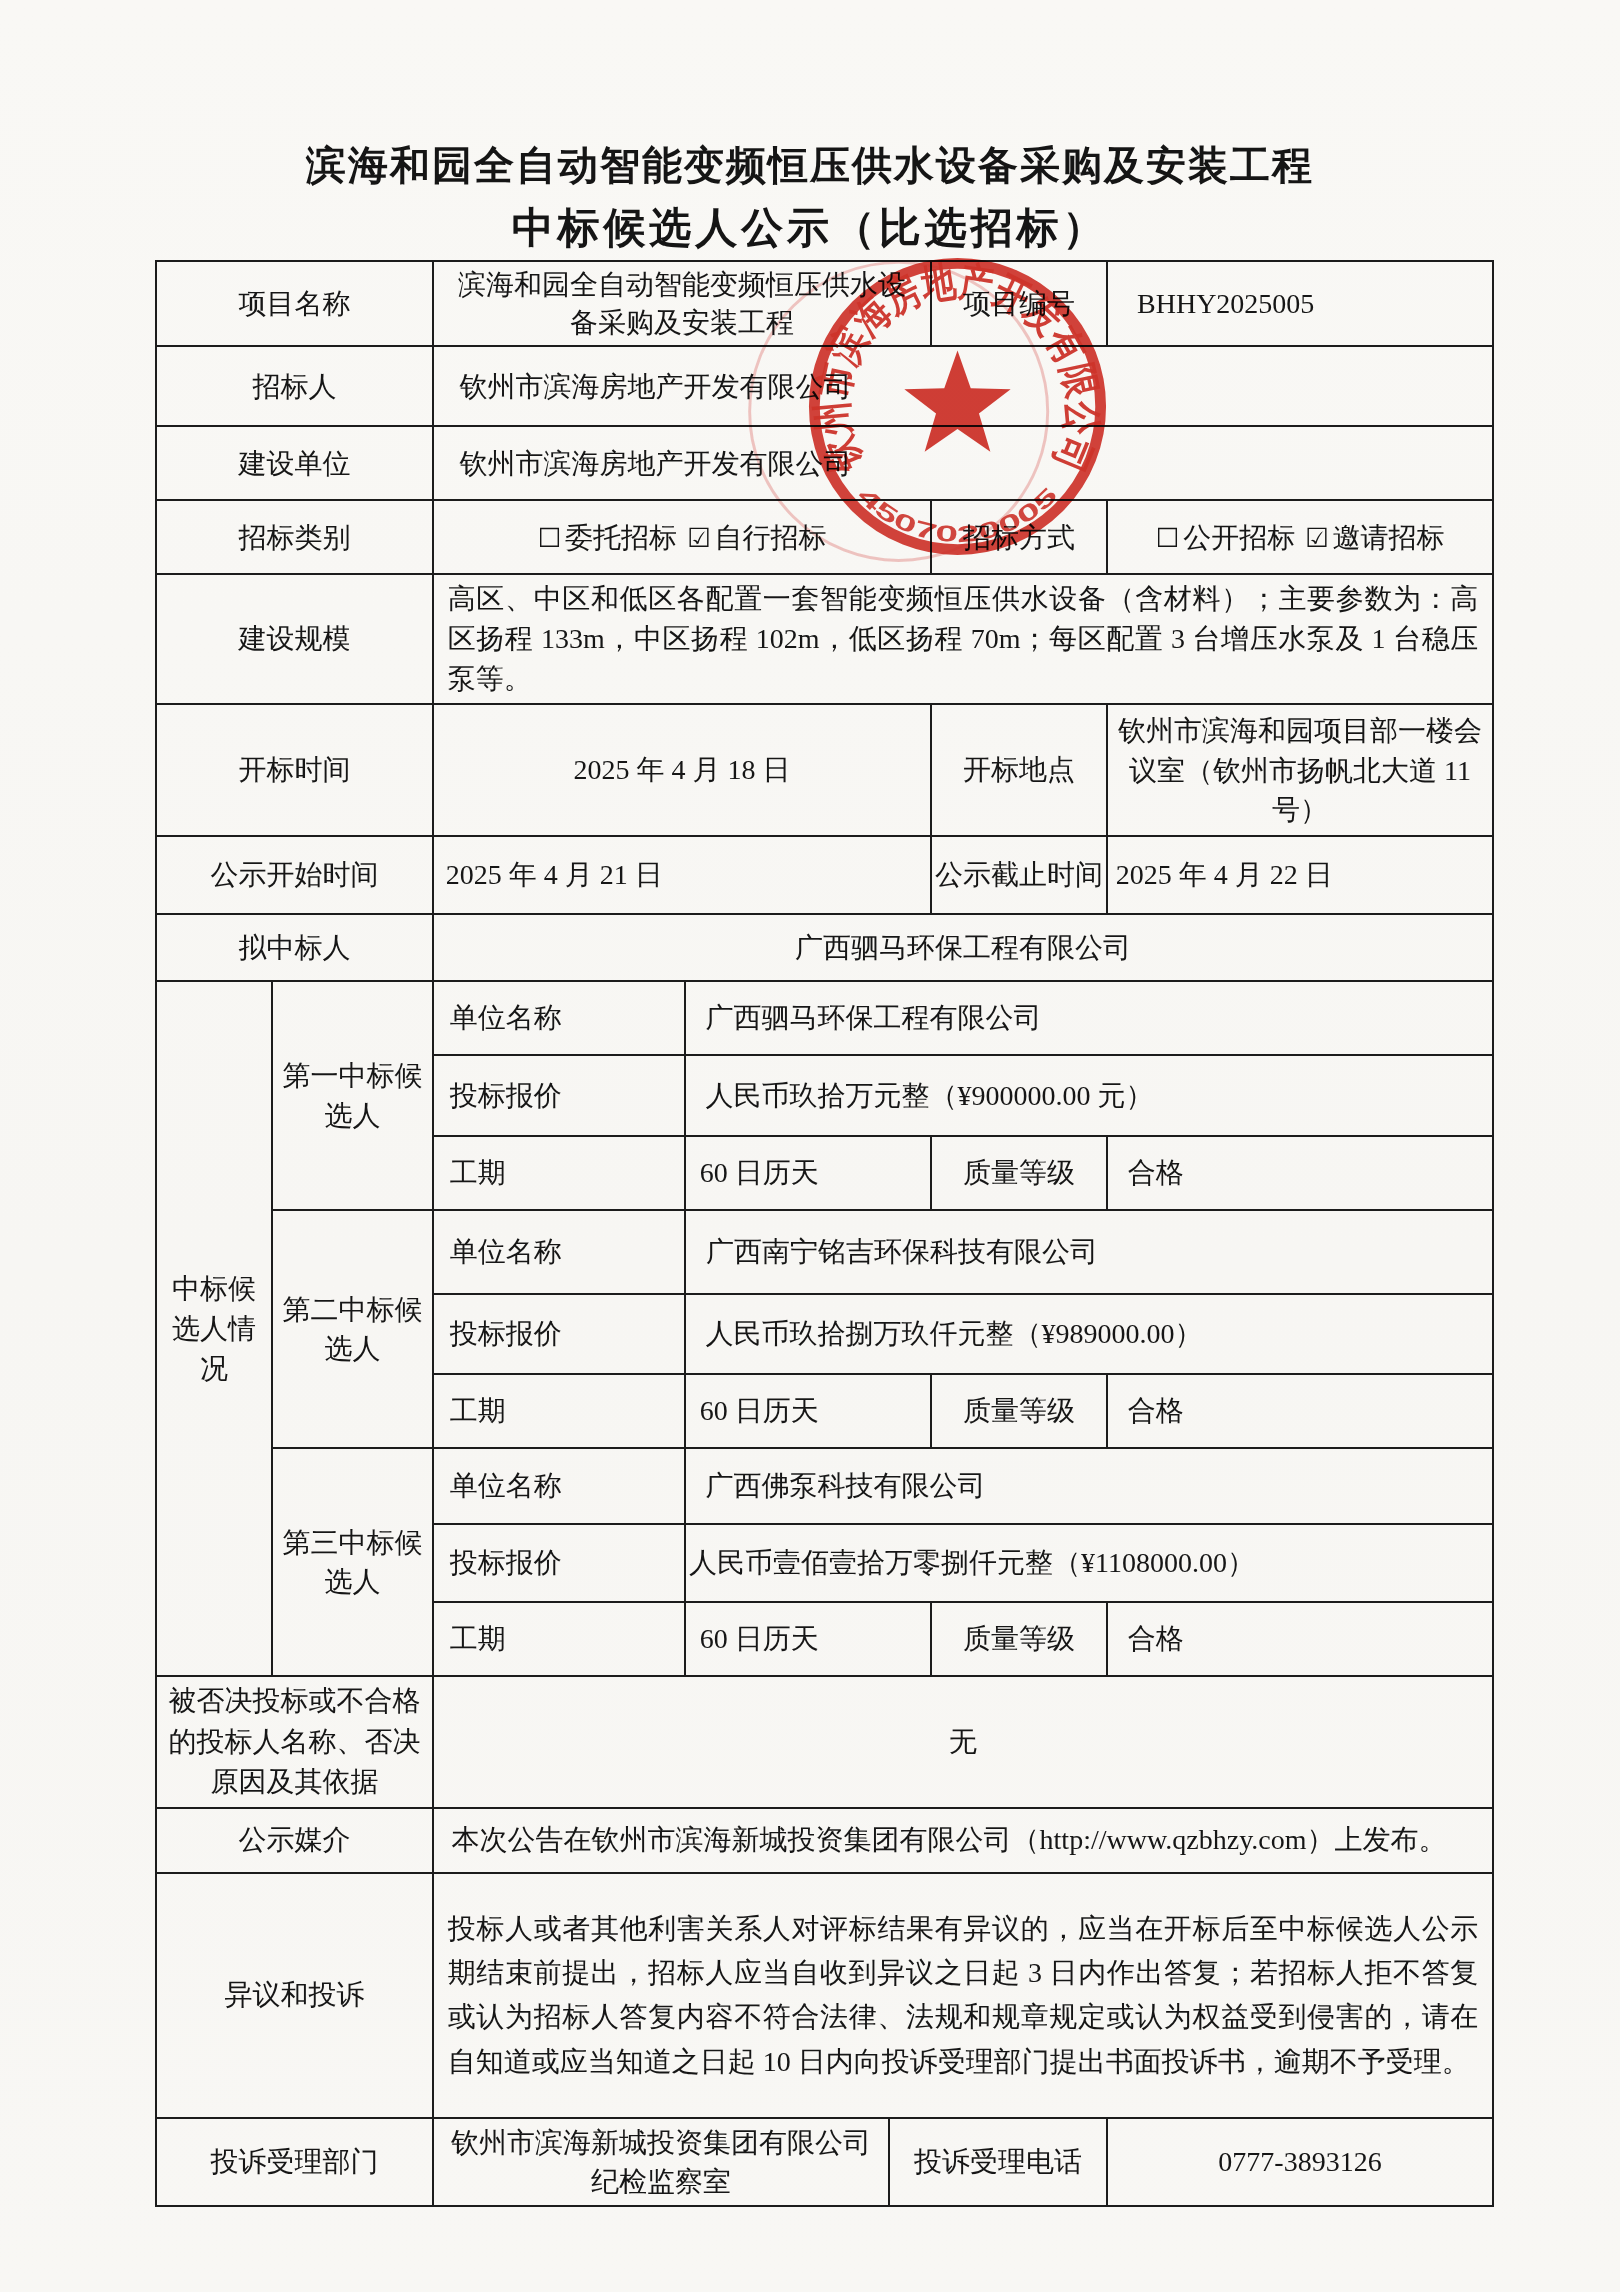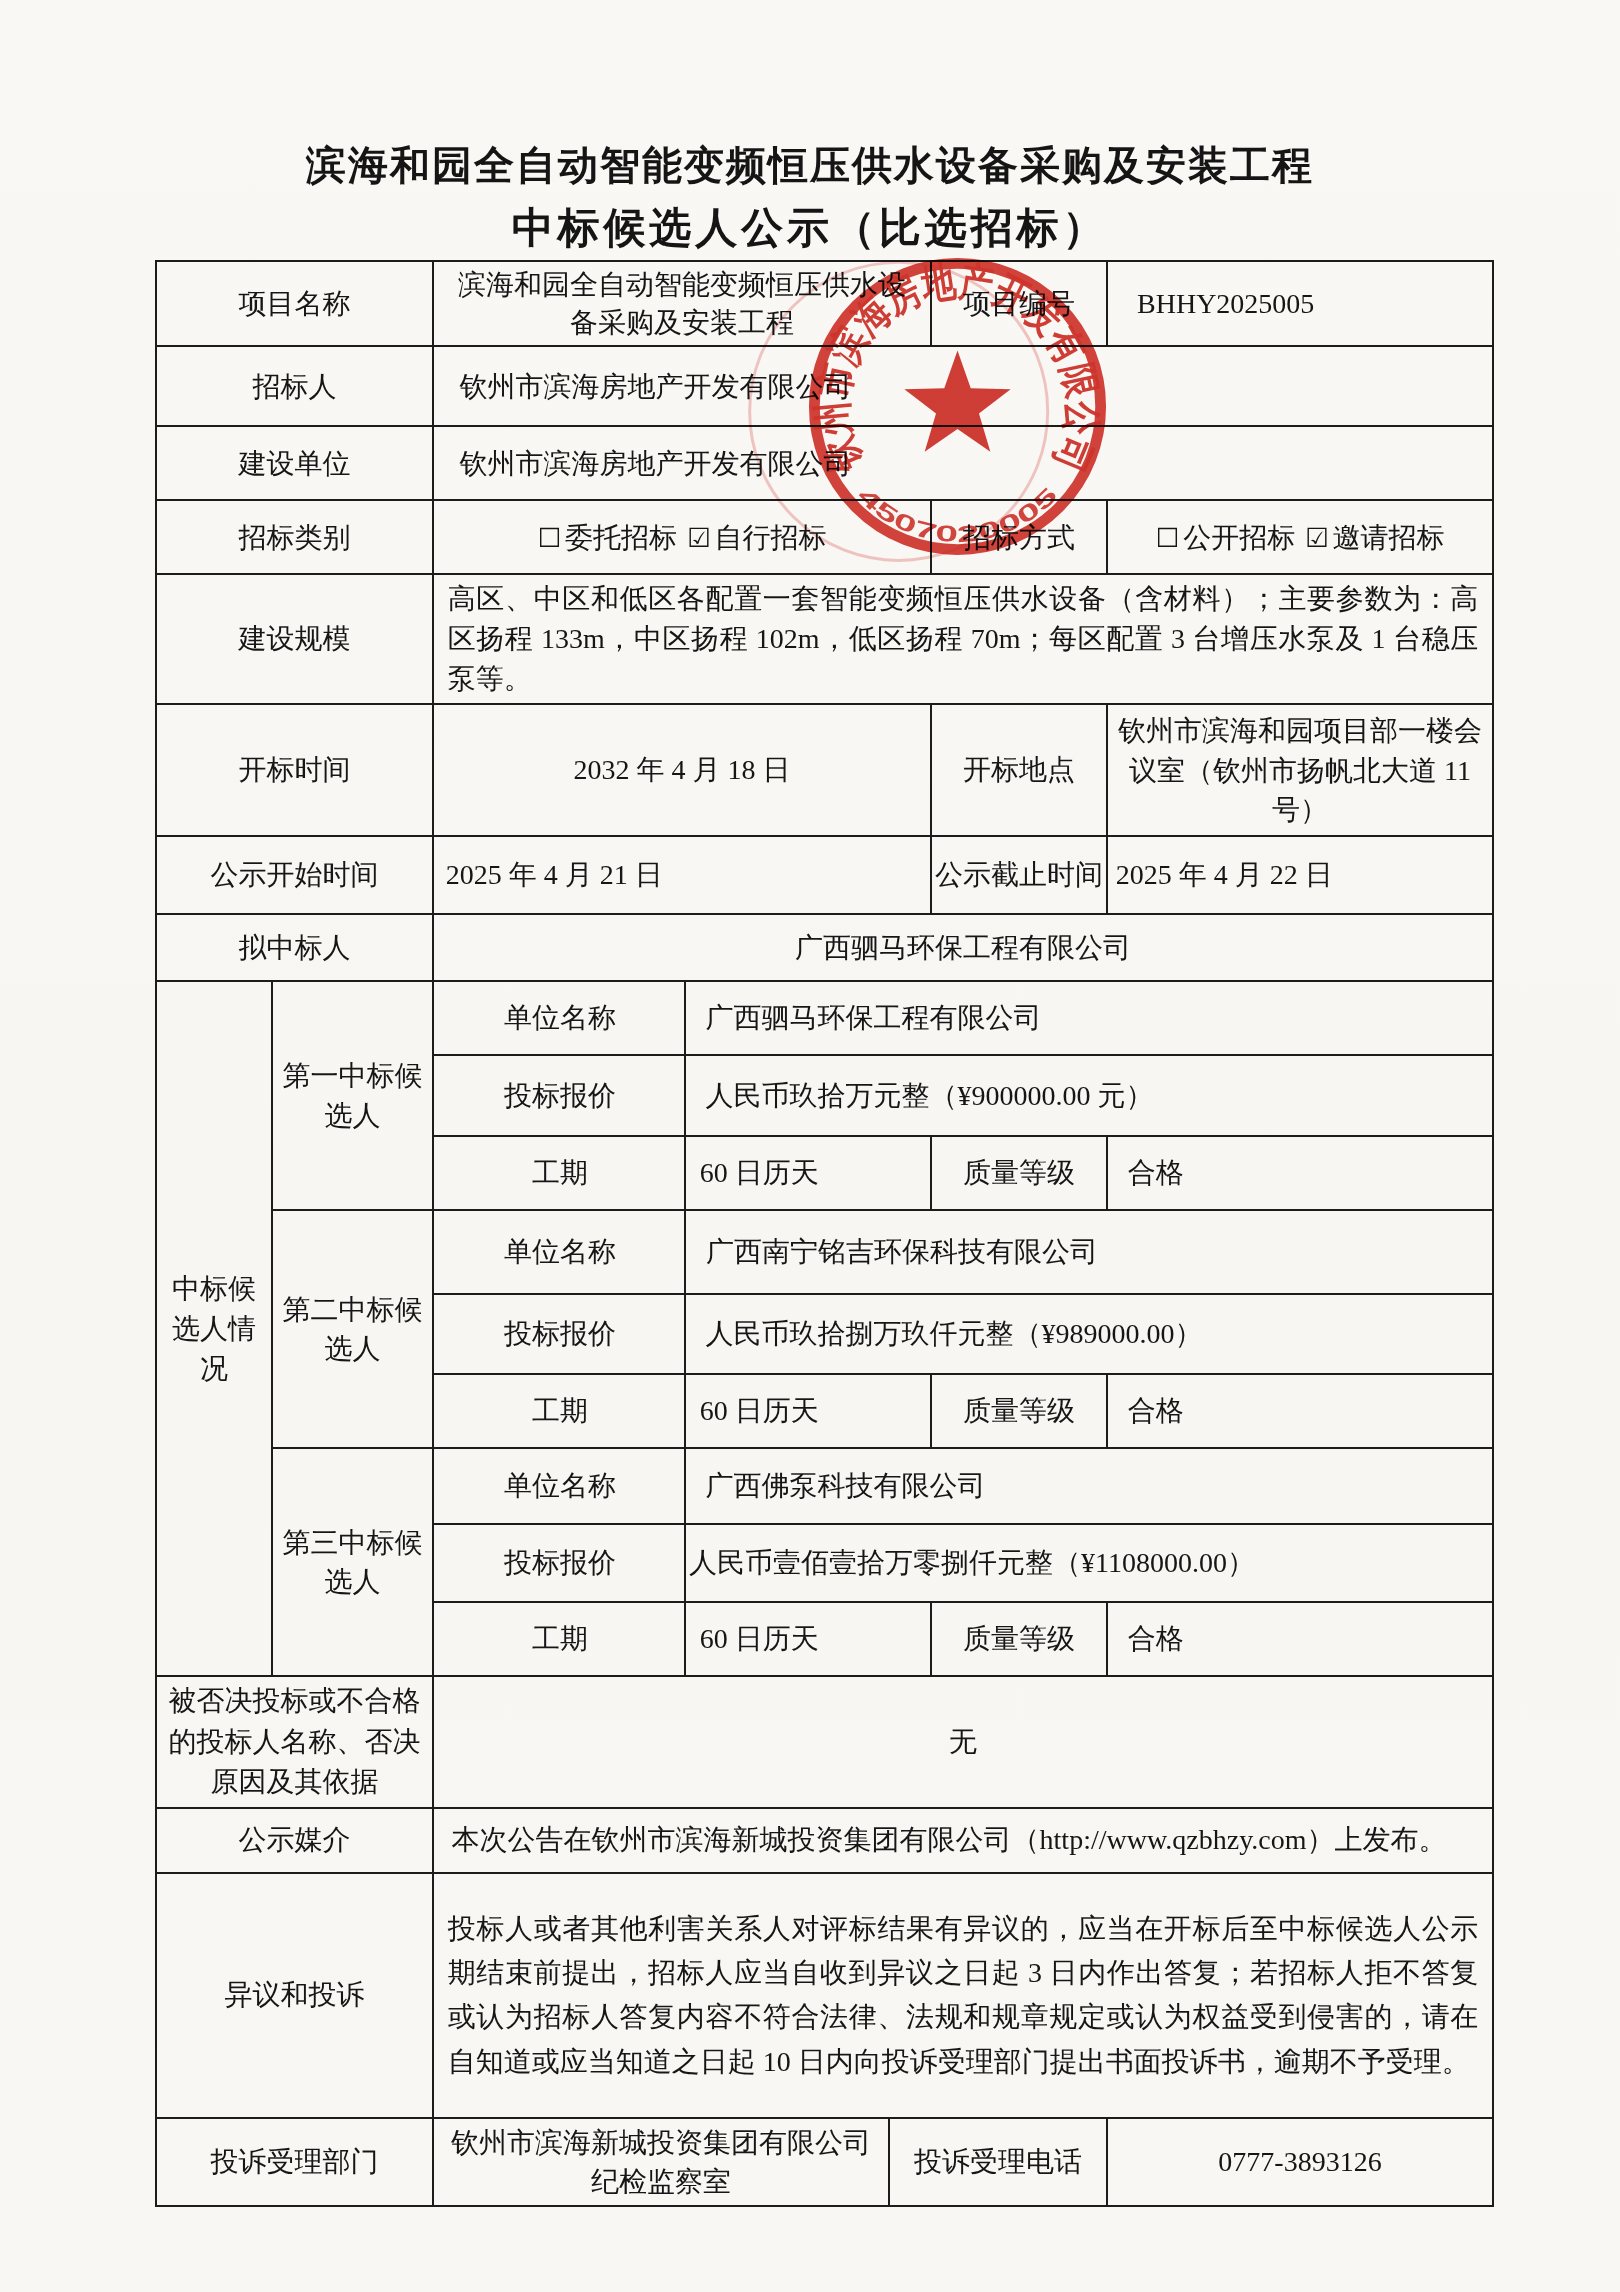--- a/index.html
+++ b/index.html
@@ -39,21 +39,21 @@
     border-top:2.9px solid #1c1c1c;
     border-bottom:2.9px solid #1c1c1c;
     vertical-align:middle;
     padding:3.9px 13.7px;
     overflow:hidden;
   }
   td.lab{text-align:center;padding:3.9px 7.8px;}
   td.val{text-align:left;}
   td.ctr{text-align:center;}
   td.jus{text-align:justify;text-justify:inter-character;}
-  td.inner-lab{text-align:center;padding-left:15.7px;}
+  td.inner-lab{text-align:left;padding-left:15.7px;}
   .objection-cell{line-height:1.58;padding:11.8px 17.6px 11.8px 17.6px;}
   .scale-cell{line-height:1.43;padding:5.9px 15.7px;}
   .rejected-lab{line-height:1.45;}
   
   .seal{
     position:absolute;left:732px;top:181px;width:451px;height:451px;
     mix-blend-mode:multiply;opacity:.92;
     pointer-events:none;
   }
   
@@ -110,21 +110,21 @@
       </td>
     </tr>
 
     <tr style="height:116px">
       <td class="lab" colspan="2">建设规模</td>
       <td class="jus scale-cell" colspan="5">高区、中区和低区各配置一套智能变频恒压供水设备（含材料）；主要参数为：高区扬程 133m，中区扬程 102m，低区扬程 70m；每区配置 3 台增压水泵及 1 台稳压泵等。</td>
     </tr>
 
     <tr style="height:132px">
       <td class="lab" colspan="2">开标时间</td>
-      <td class="ctr" colspan="3">2032 年 4 月 18 日</td>
+      <td class="ctr" colspan="3">2025 年 4 月 18 日</td>
       <td class="lab">开标地点</td>
       <td class="ctr" style="line-height:1.4;padding:3.9px 9.8px">钦州市滨海和园项目部一楼会议室（钦州市扬帆北大道 11 号）</td>
     </tr>
 
     <tr style="height:78px">
       <td class="lab" colspan="2">公示开始时间</td>
       <td class="val" colspan="3" style="padding-left:11.8px">2025 年 4 月 21 日</td>
       <td class="lab" style="padding:3.9px 2px">公示截止时间</td>
       <td class="val" style="padding-left:7.8px">2025 年 4 月 22 日</td>
     </tr>

